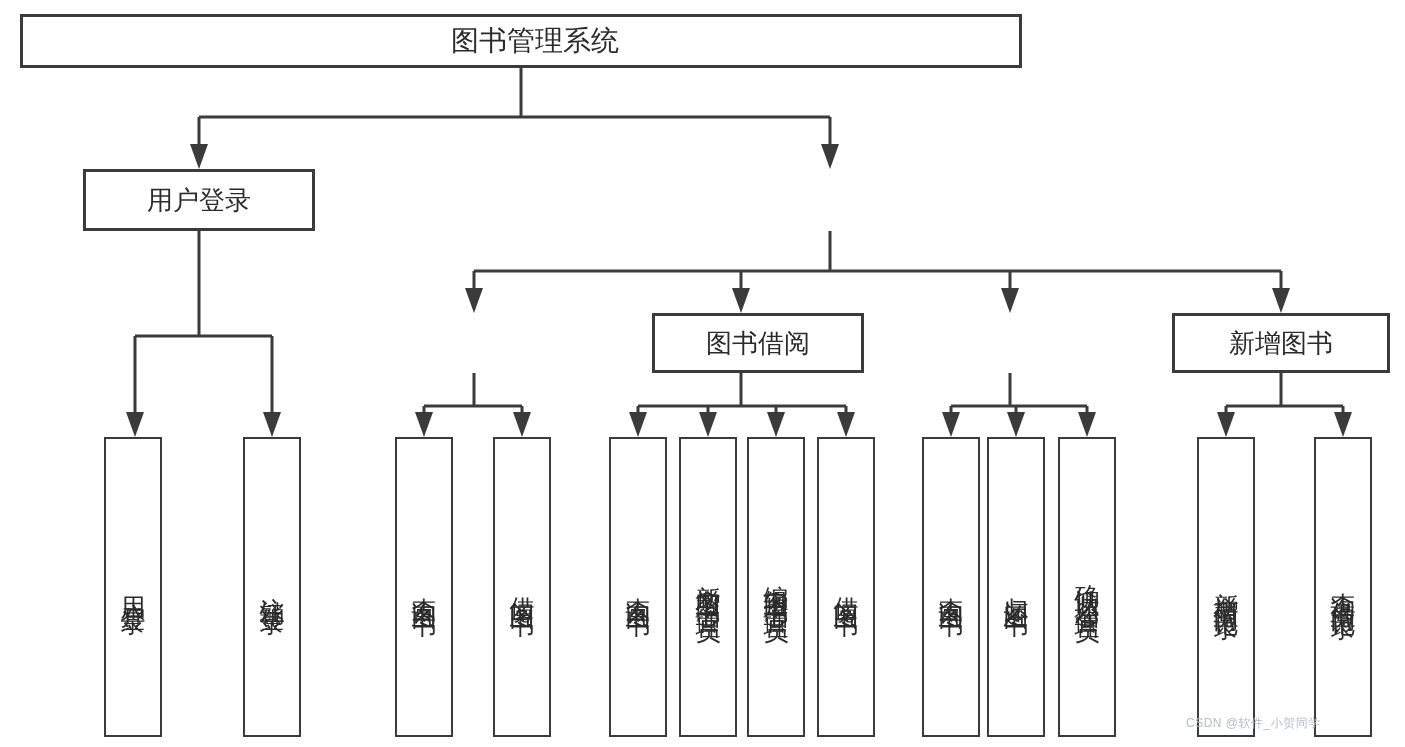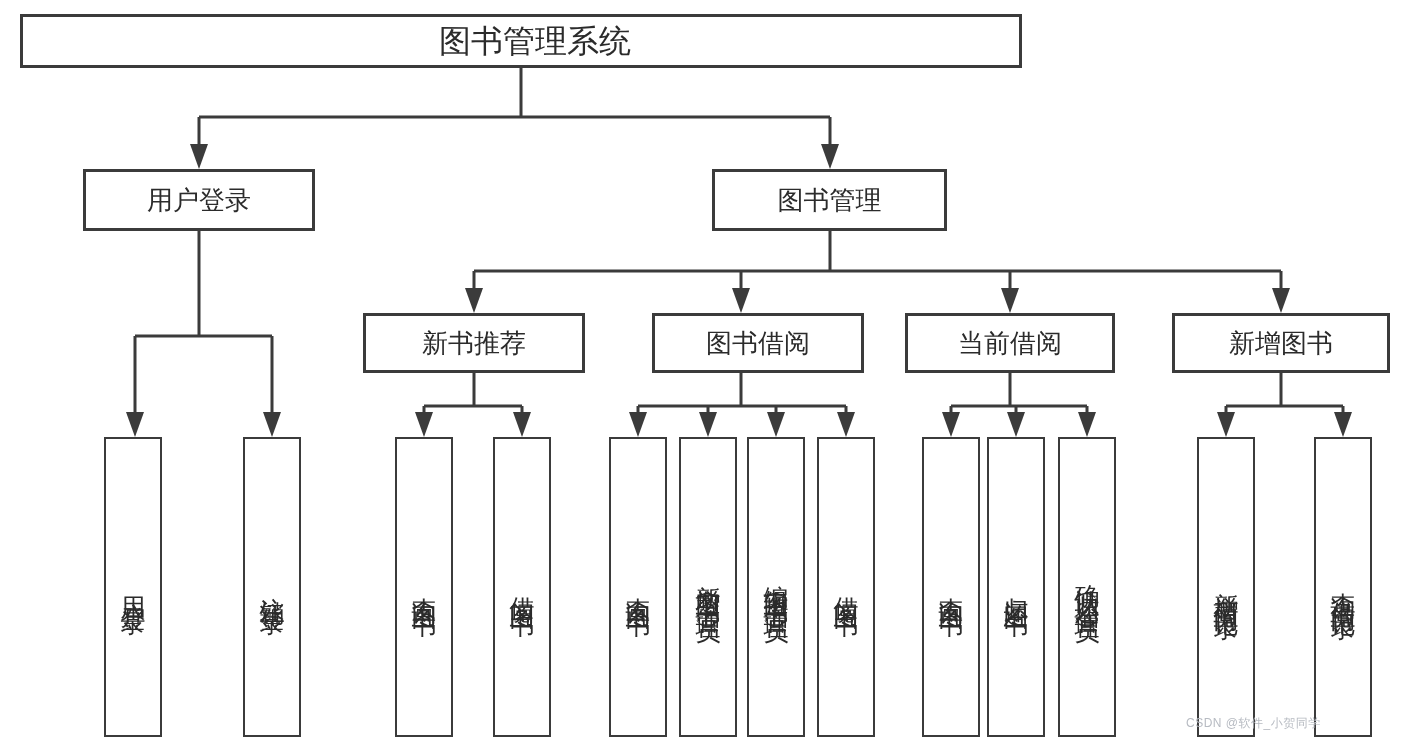--- a/index.html
+++ b/index.html
@@ -31,21 +31,21 @@
     border: 3px solid #3b3b3b;
     background: #ffffff;
     color: #2b2b2b;
     display: flex;
     align-items: center;
     justify-content: center;
     font-size: 26px;
     line-height: 1;
     white-space: nowrap;
   }
-  .node.root { font-size: 32px; padding-left: 28px; }
+  .node.root { font-size: 28px; padding-left: 28px; }
   .node.leaf {
     border-width: 2px;
     writing-mode: vertical-rl;
     text-orientation: mixed;
     letter-spacing: 5px;
     font-size: 25px;
     white-space: normal;
   }
   .watermark {
     position: absolute;
@@ -108,25 +108,22 @@
     <g>
       <path d="M1281,373 V406 M1226,406 H1343 M1226,406 V412 M1343,406 V412"></path>
       <polygon points="1217,412 1235,412 1226,437"></polygon>
       <polygon points="1334,412 1352,412 1343,437"></polygon>
     </g>
   </svg>
 
   <div class="node root" style="left:20px; top:14px; width:1002px; height:54px;">图书管理系统</div>
 
   <div class="node" style="left:83px; top:169px; width:232px; height:62px;">用户登录</div>
-  <div class="node" style="left:712px; top:169px; width:235px; height:62px;">图书管理</div>
 
-  <div class="node" style="left:363px; top:313px; width:222px; height:60px;">新书推荐</div>
   <div class="node" style="left:635px; top:313px; width:212px; height:60px;margin-left:17px;">图书借阅</div>
-  <div class="node" style="left:905px; top:313px; width:210px; height:60px;">当前借阅</div>
   <div class="node" style="left:1172px; top:313px; width:218px; height:60px;">新增图书</div>
 
   <div class="node leaf" style="left:104px; top:437px; width:58px; height:300px;">用户登录</div>
   <div class="node leaf" style="left:243px; top:437px; width:58px; height:300px;">注销登录</div>
 
   <div class="node leaf" style="left:395px; top:437px; width:58px; height:300px;">查询图书</div>
   <div class="node leaf" style="left:493px; top:437px; width:58px; height:300px;">借阅图书</div>
 
   <div class="node leaf" style="left:609px; top:437px; width:58px; height:300px;">查询图书</div>
   <div class="node leaf" style="left:679px; top:437px; width:58px; height:300px;">新增图书（管理员）</div>

